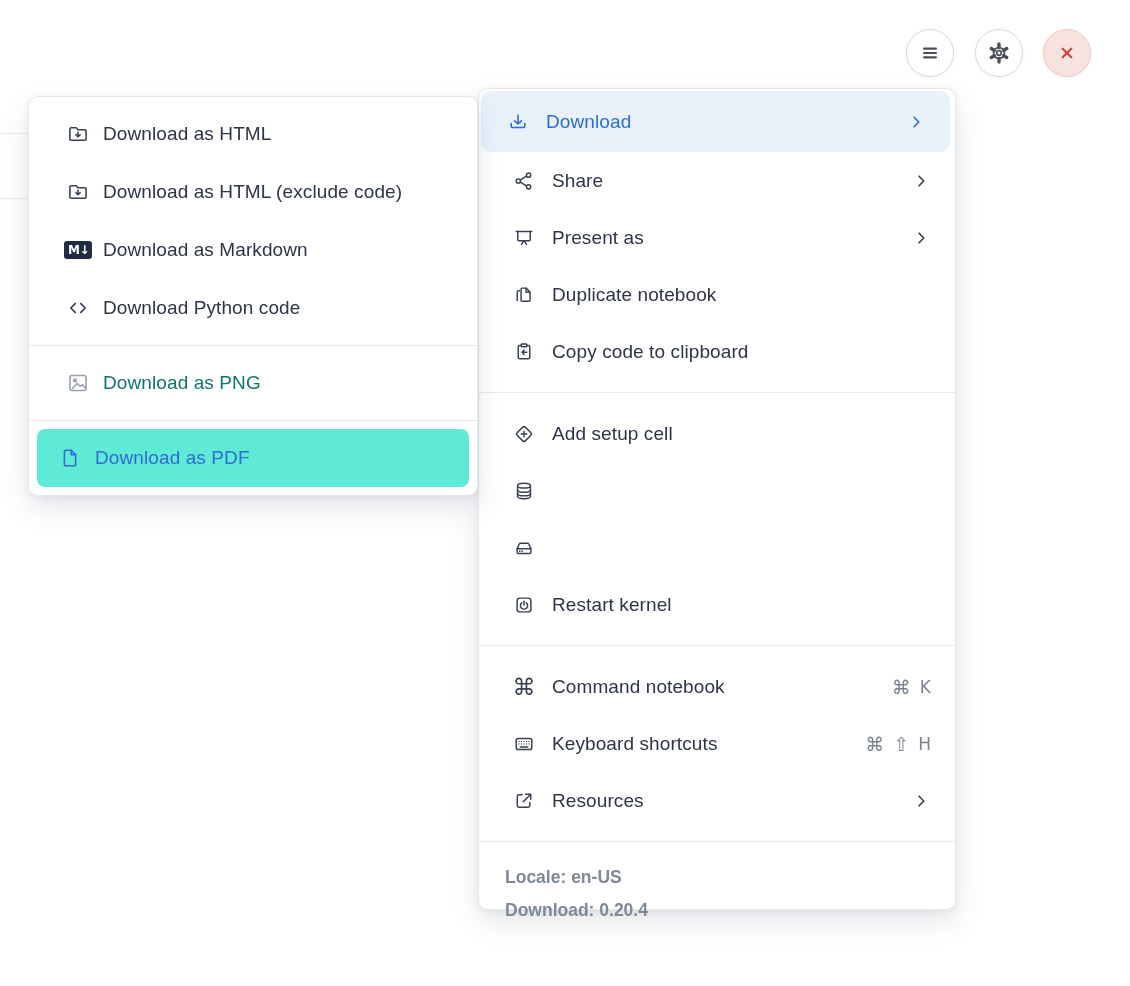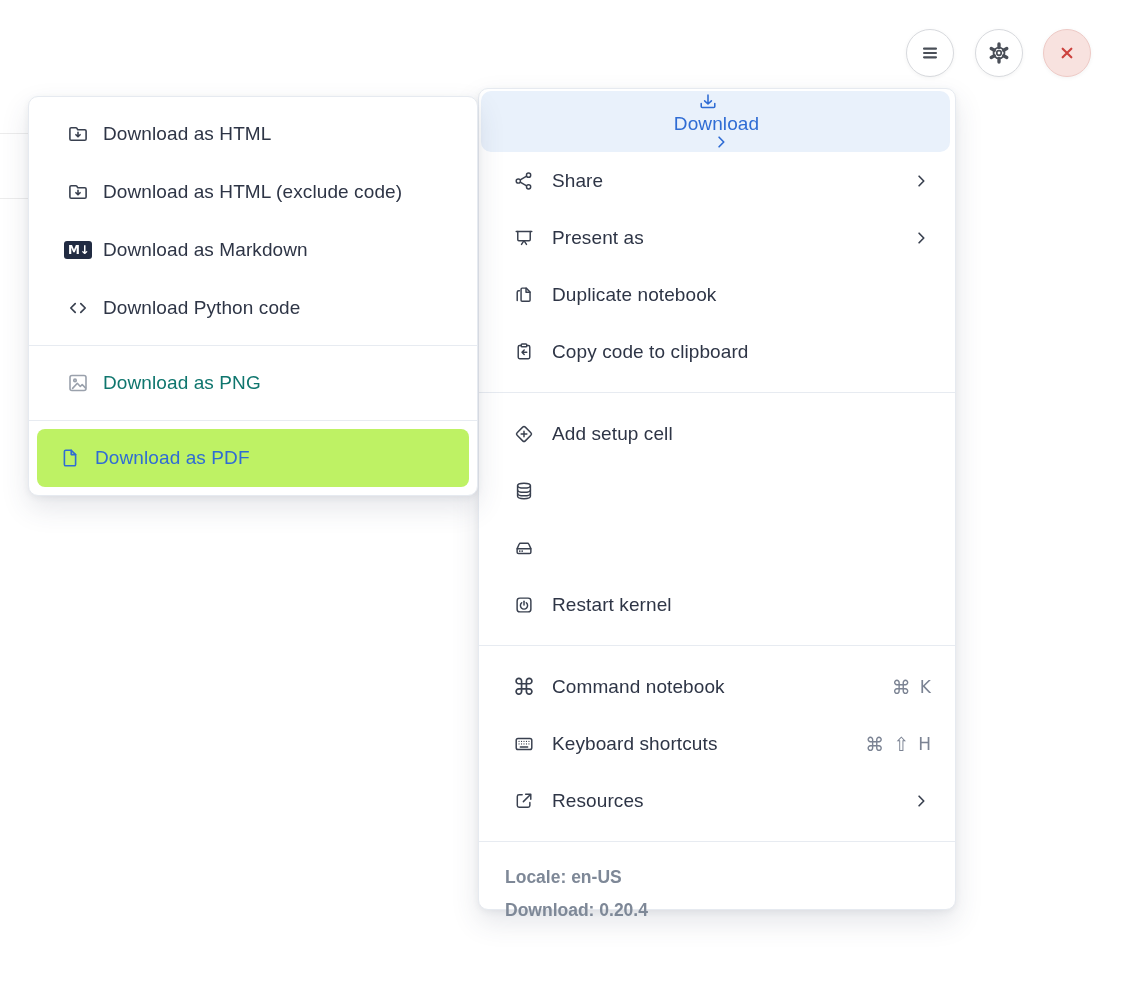--- a/index.html
+++ b/index.html
@@ -35,22 +35,22 @@
   .mi{display:flex;align-items:center;height:58px;padding:0 26px 0 28px;
       font-size:19px;cursor:pointer;white-space:nowrap;margin-left:8px;}
   #mainmenu .mi{height:57px;padding:0 24px 0 26px;}
   .ic{width:26px;display:flex;justify-content:center;align-items:center;
       margin-right:12px;color:#39404f;flex:none;}
   #mainmenu .ic{width:22px;margin-right:17px;}
   .lbl{flex:1;letter-spacing:.1px;overflow:hidden;text-overflow:ellipsis;}
   .chev{color:#39404f;margin-left:8px;display:flex;flex:none;}
   .mi.active{color:#2f6cd4;}
   .mi.active .ic,.mi.active .chev{color:#2f6cd4;}
-  #mainmenu .mi.active{background:#e9f1fb;border-radius:10px;margin:0 5px 0 2px;height:61px;flex-direction:column;}
-  #submenu .mi.active{background:#bef264;border-radius:8px;margin:8px 8px 0 8px;
+  #mainmenu .mi.active{background:#e9f1fb;border-radius:10px;margin:0 5px 0 2px;height:61px;}
+  #submenu .mi.active{background:#5eead4;border-radius:8px;margin:8px 8px 0 8px;
       height:58px;padding:0 18px 0 20px;}
   .mi.disabled{color:#0f766e;cursor:default;}
   .mi.disabled .ic{color:#9aa1ac;}
 
   .sep{height:1px;background:#e7ebf1;margin:8px 0;}
   #mainmenu .sep{margin:12px 0;}
 
   .short{display:flex;gap:9px;align-items:center;color:#7b8393;font-size:17px;
       font-family:"DejaVu Sans","Liberation Sans",sans-serif;flex:none;}
 

